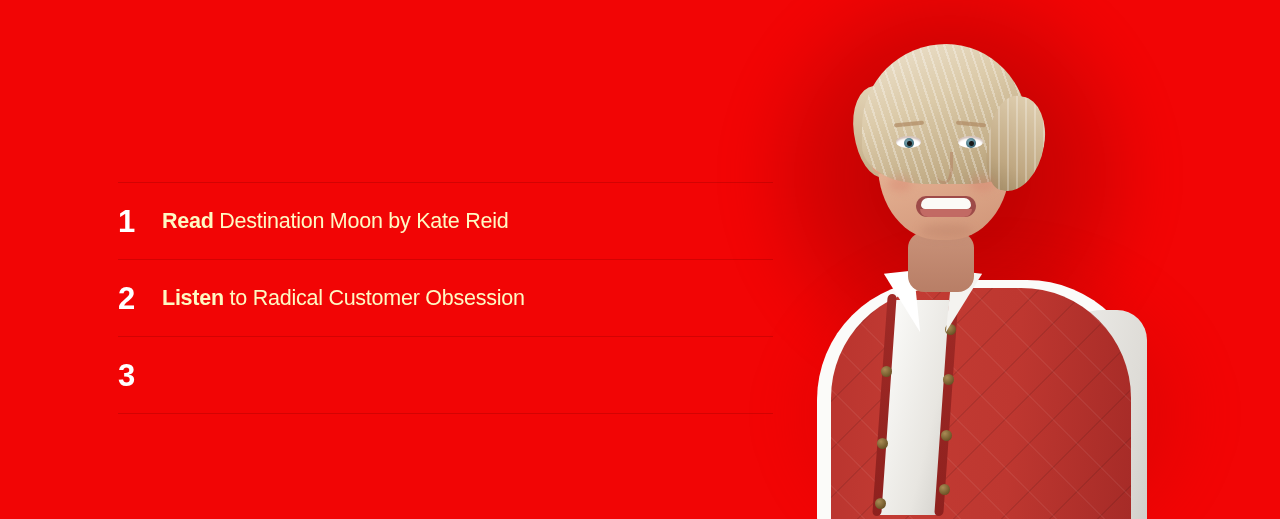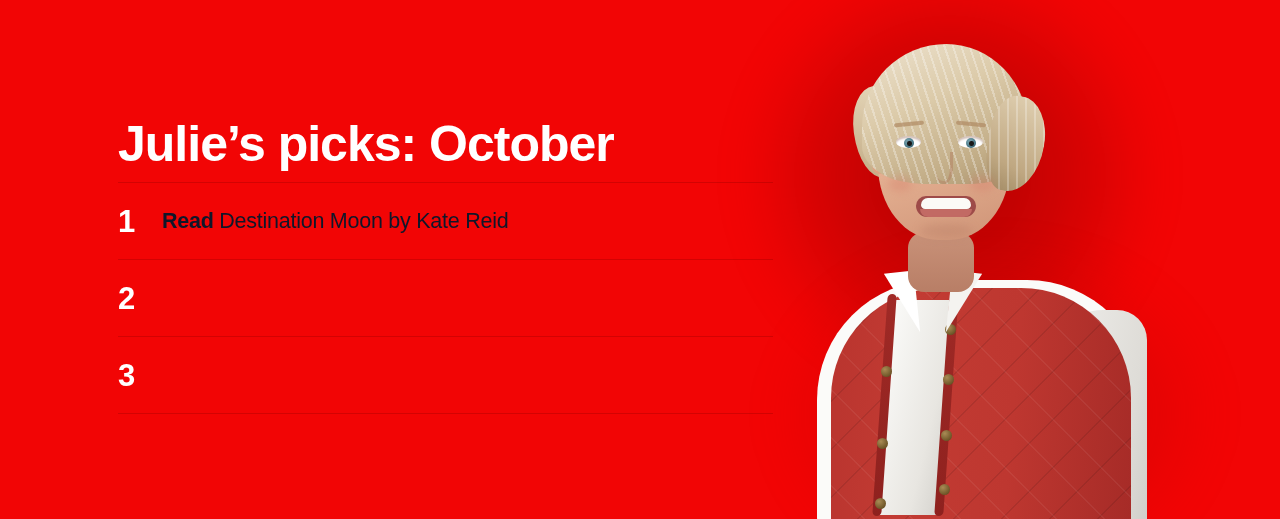--- a/index.html
+++ b/index.html
@@ -83,21 +83,21 @@
     font-size:31px;
     font-weight:700;
     color:#FFFFFF;
     letter-spacing:-0.5px;
     line-height:1;
   }
 
   .pick-text {
     font-size:21.5px;
     font-weight:400;
-    color:#0f172a;
+    color:#fef9c3;
     letter-spacing:-0.25px;
     white-space:nowrap;
   }
   .pick-text .verb {
     font-weight:700;
   }
 
   
   .portrait {
     position:absolute;
@@ -327,37 +327,39 @@
 </head>
 <body>
 
 <div id="banner">
 
   <div class="glow"></div>
   <div class="glow2"></div>
 
   <div class="content">
 
-    <div class="page-title">Julie’s picks: October</div>
 
     <div class="picks-list">
 
       <hr class="divider">
 
       <div class="pick-row">
         <span class="pick-num">1</span>
         <span class="pick-text">
           <span class="verb">Read</span><span> Destination Moon by Kate Reid</span>
         </span>
       </div>
 
       <hr class="divider">
 
       <div class="pick-row">
         <span class="pick-num">2</span>
+        <span class="pick-text">
+          <span class="verb">Listen</span><span> to Radical Customer Obsession</span>
+        </span>
       </div>
 
       <hr class="divider">
 
       <div class="pick-row">
         <span class="pick-num">3</span>
       </div>
 
       <hr class="divider">
 

